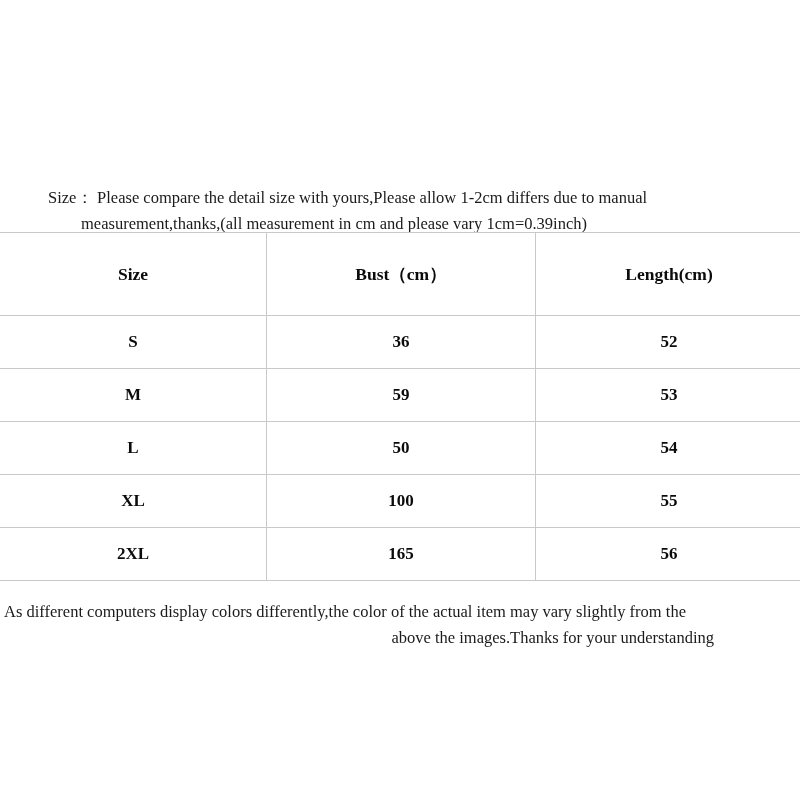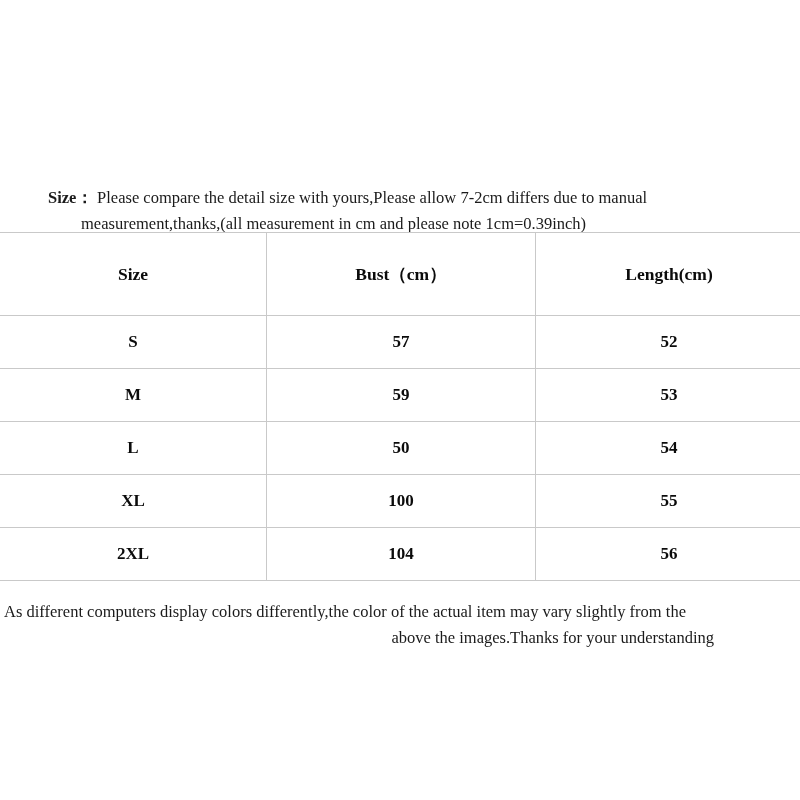--- a/index.html
+++ b/index.html
@@ -26,21 +26,21 @@
     left: 0;
     width: 800px;
     box-sizing: border-box;
     padding: 0 46px 0 48px;
     font-size: 16.5px;
     line-height: 1.62;
     text-align: left;
     color: #1a1a1a;
   }
   .intro .lbl {
-    font-weight: 700;
+    font-weight: 400;
   }
   .intro .line2 {
     display: block;
     padding-left: 33px;
   }
   table.size-table {
     position: absolute;
     top: 232px;
     left: 0;
     width: 800px;
@@ -84,54 +84,54 @@
     padding-right: 14px;
   }
 </style>
 </head>
 <body>
 
 <div class="page">
 
   <p class="intro">
     <span class="lbl">Size：</span>
-    <span>Please compare the detail size with yours,Please allow 7-2cm differs due to manual</span>
-    <span class="line2">measurement,thanks,(all measurement in cm and please note 1cm=0.39inch)</span>
+    <span>Please compare the detail size with yours,Please allow 1-2cm differs due to manual</span>
+    <span class="line2">measurement,thanks,(all measurement in cm and please vary 1cm=0.39inch)</span>
   </p>
 
   <table class="size-table">
     <tbody>
       <tr class="header-row">
         <td class="col-size">Size</td>
         <td class="col-bust">Bust（cm）</td>
         <td class="col-length">Length(cm)</td>
       </tr>
       <tr class="data-row">
         <td class="col-size">S</td>
-        <td class="col-bust">57</td>
+        <td class="col-bust">36</td>
         <td class="col-length">52</td>
       </tr>
       <tr class="data-row">
         <td class="col-size">M</td>
         <td class="col-bust">59</td>
         <td class="col-length">53</td>
       </tr>
       <tr class="data-row">
         <td class="col-size">L</td>
         <td class="col-bust">50</td>
         <td class="col-length">54</td>
       </tr>
       <tr class="data-row">
         <td class="col-size">XL</td>
         <td class="col-bust">100</td>
         <td class="col-length">55</td>
       </tr>
       <tr class="data-row">
         <td class="col-size">2XL</td>
-        <td class="col-bust">104</td>
+        <td class="col-bust">165</td>
         <td class="col-length">56</td>
       </tr>
     </tbody>
   </table>
 
   <p class="footer-note">
     <span>As different computers display colors differently,the color of the actual item may vary slightly from the</span>
     <span class="nline2">above the images.Thanks for your understanding</span>
   </p>
 

